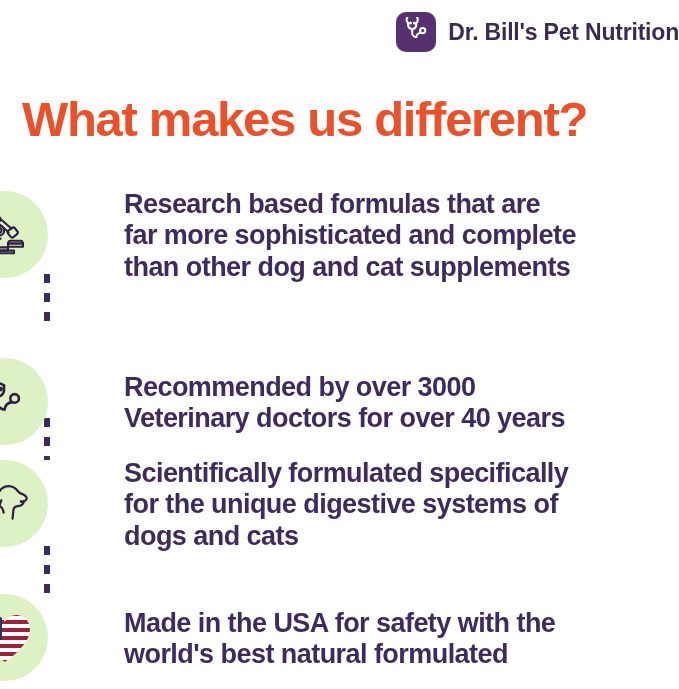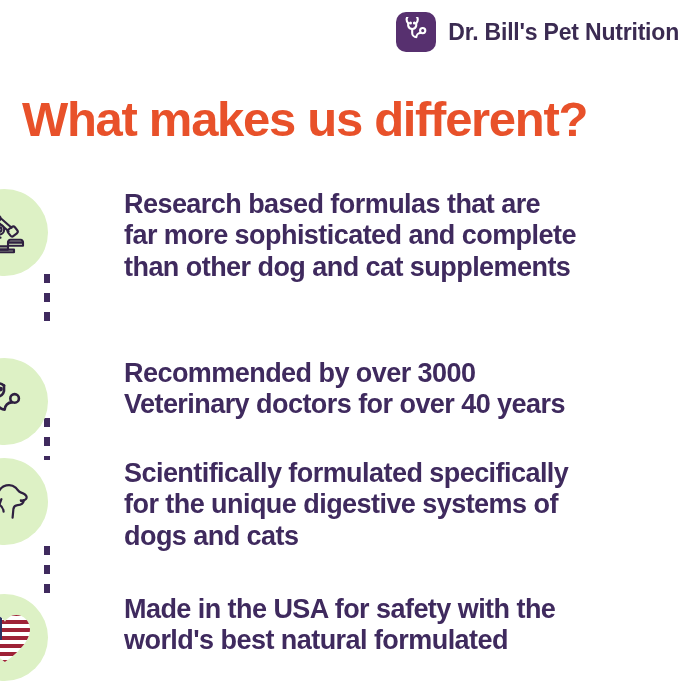--- a/index.html
+++ b/index.html
@@ -71,21 +71,21 @@
     top: 180px;
     left: 0;
     width: 679px;
     height: 509px;
   }
   .feature-row {
     position: absolute;
     left: 0;
     width: 679px;
     display: flex;
-    align-items: flex-start;
+    align-items: center;
   }
   .feature-row.r0 { top: 7px; }
   .feature-row.r1 { top: 149px; margin-top: 27px; }
   .feature-row.r2 { top: 276px; }
   .feature-row.r3 { top: 412px; }
 
   .feature-icon-wrap {
     position: relative;
     width: 94px;
     flex: none;

